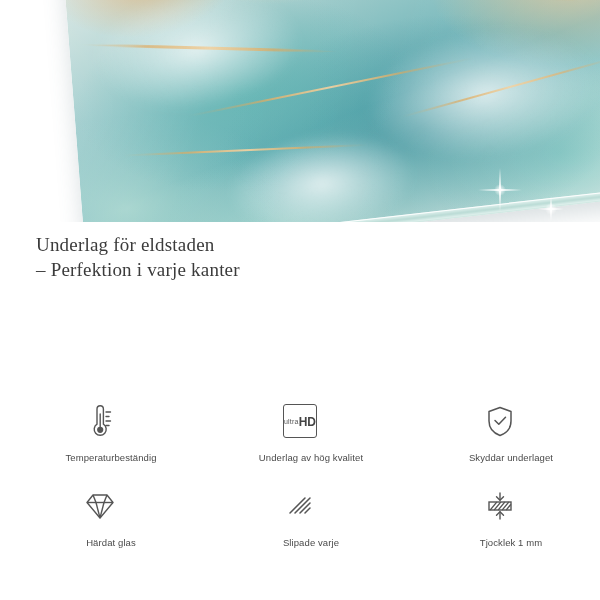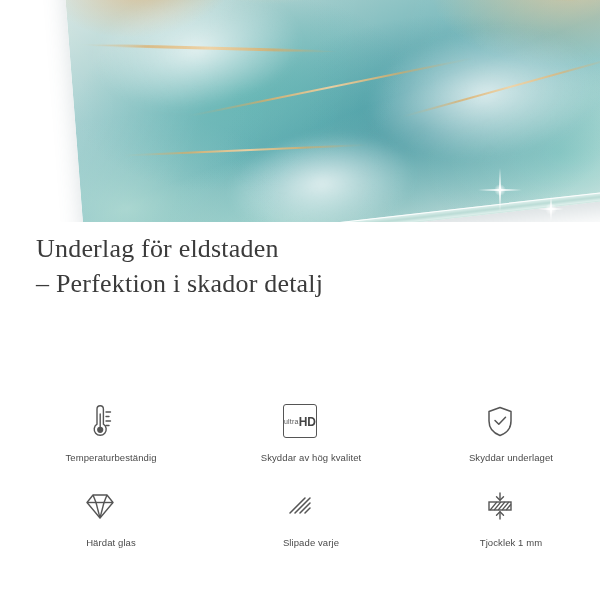--- a/index.html
+++ b/index.html
@@ -152,21 +152,21 @@
     left: 0;
     top: 222px;
     width: 600px;
   }
 
   .headline {
     margin: 0;
     padding: 10px 36px 0 36px;
     font-family: "Liberation Serif", serif;
     font-weight: 400;
-    font-size: 26px;
+    font-size: 19px;
     line-height: 1.33;
     color: #3b3b3b;
     letter-spacing: 0.2px;
   }
   .headline .line2 { display: block; }
 
   .body-copy {
     margin: 0;
     padding: 18px 36px 0 36px;
     font-size: 11.5px;
@@ -249,21 +249,21 @@
       <div class="sparkle-core"></div>
     </div>
     <div class="sparkle small">
       <div class="sparkle-core"></div>
     </div>
   </div>
 
   <div class="content">
     <h1 class="headline">
       <span>Underlag för eldstaden</span>
-      <span class="line2">– Perfektion i skador detalj</span>
+      <span class="line2">– Perfektion i varje kanter</span>
     </h1>
   </div>
 
   <div class="features">
 
     <div class="feature">
       <div class="glyph">
         <svg width="42" height="42" viewBox="0 0 42 42" fill="none" stroke="#555" stroke-width="1.4" stroke-linecap="round">
           <path d="M18 9a3.2 3.2 0 0 1 6.4 0v15.2a6 6 0 1 1-6.4 0z"></path>
           <circle cx="21.2" cy="29.8" r="3.1" fill="#555" stroke="none"></circle>
@@ -277,21 +277,21 @@
       <div class="caption">Temperaturbeständig</div>
     </div>
 
     <div class="feature">
       <div class="glyph">
         <div class="ultrahd-box">
           <span class="u1">ultra</span>
           <span class="u2">HD</span>
         </div>
       </div>
-      <div class="caption">Skyddar av hög kvalitet</div>
+      <div class="caption">Underlag av hög kvalitet</div>
     </div>
 
     <div class="feature">
       <div class="glyph">
         <svg width="42" height="42" viewBox="0 0 42 42" fill="none" stroke="#555" stroke-width="1.5" stroke-linecap="round" stroke-linejoin="round">
           <path d="M21 7.5l11 4v9.5c0 7.2-4.8 12.2-11 14.5-6.2-2.3-11-7.3-11-14.5V11.5z"></path>
           <polyline points="16,20.5 19.8,24.3 26.5,17.3"></polyline>
         </svg>
       </div>
       <div class="caption">Skyddar underlaget</div>

